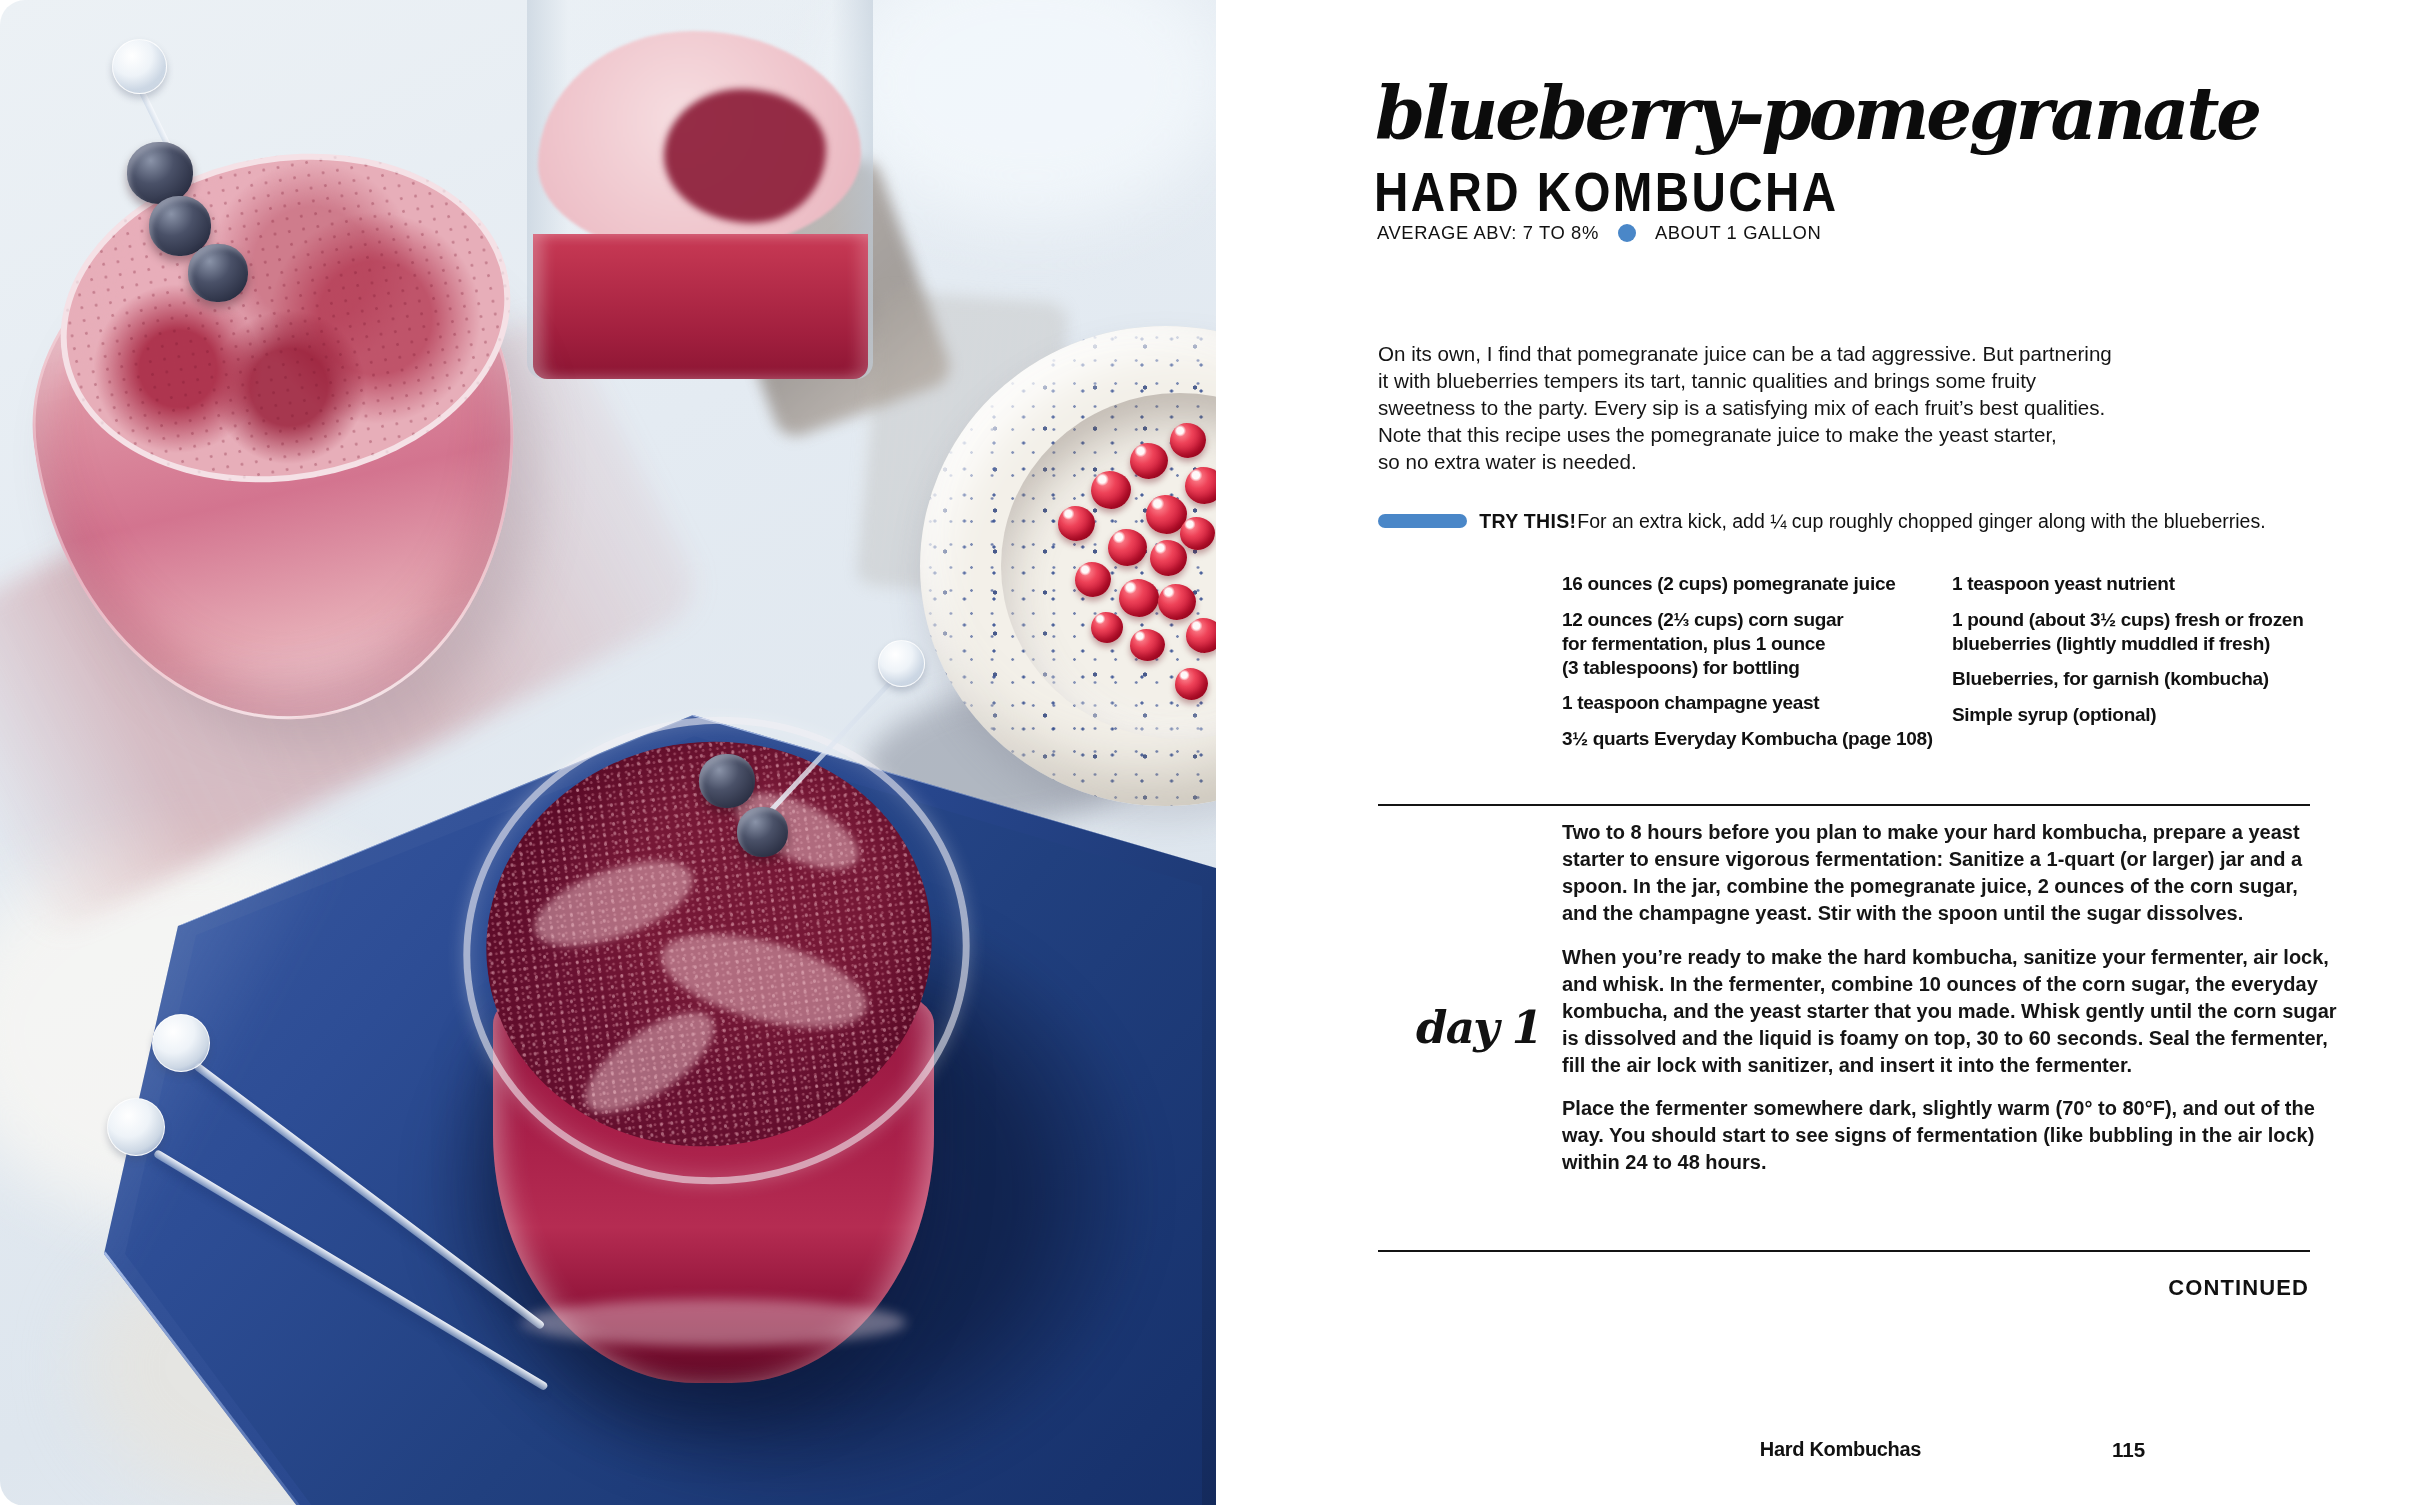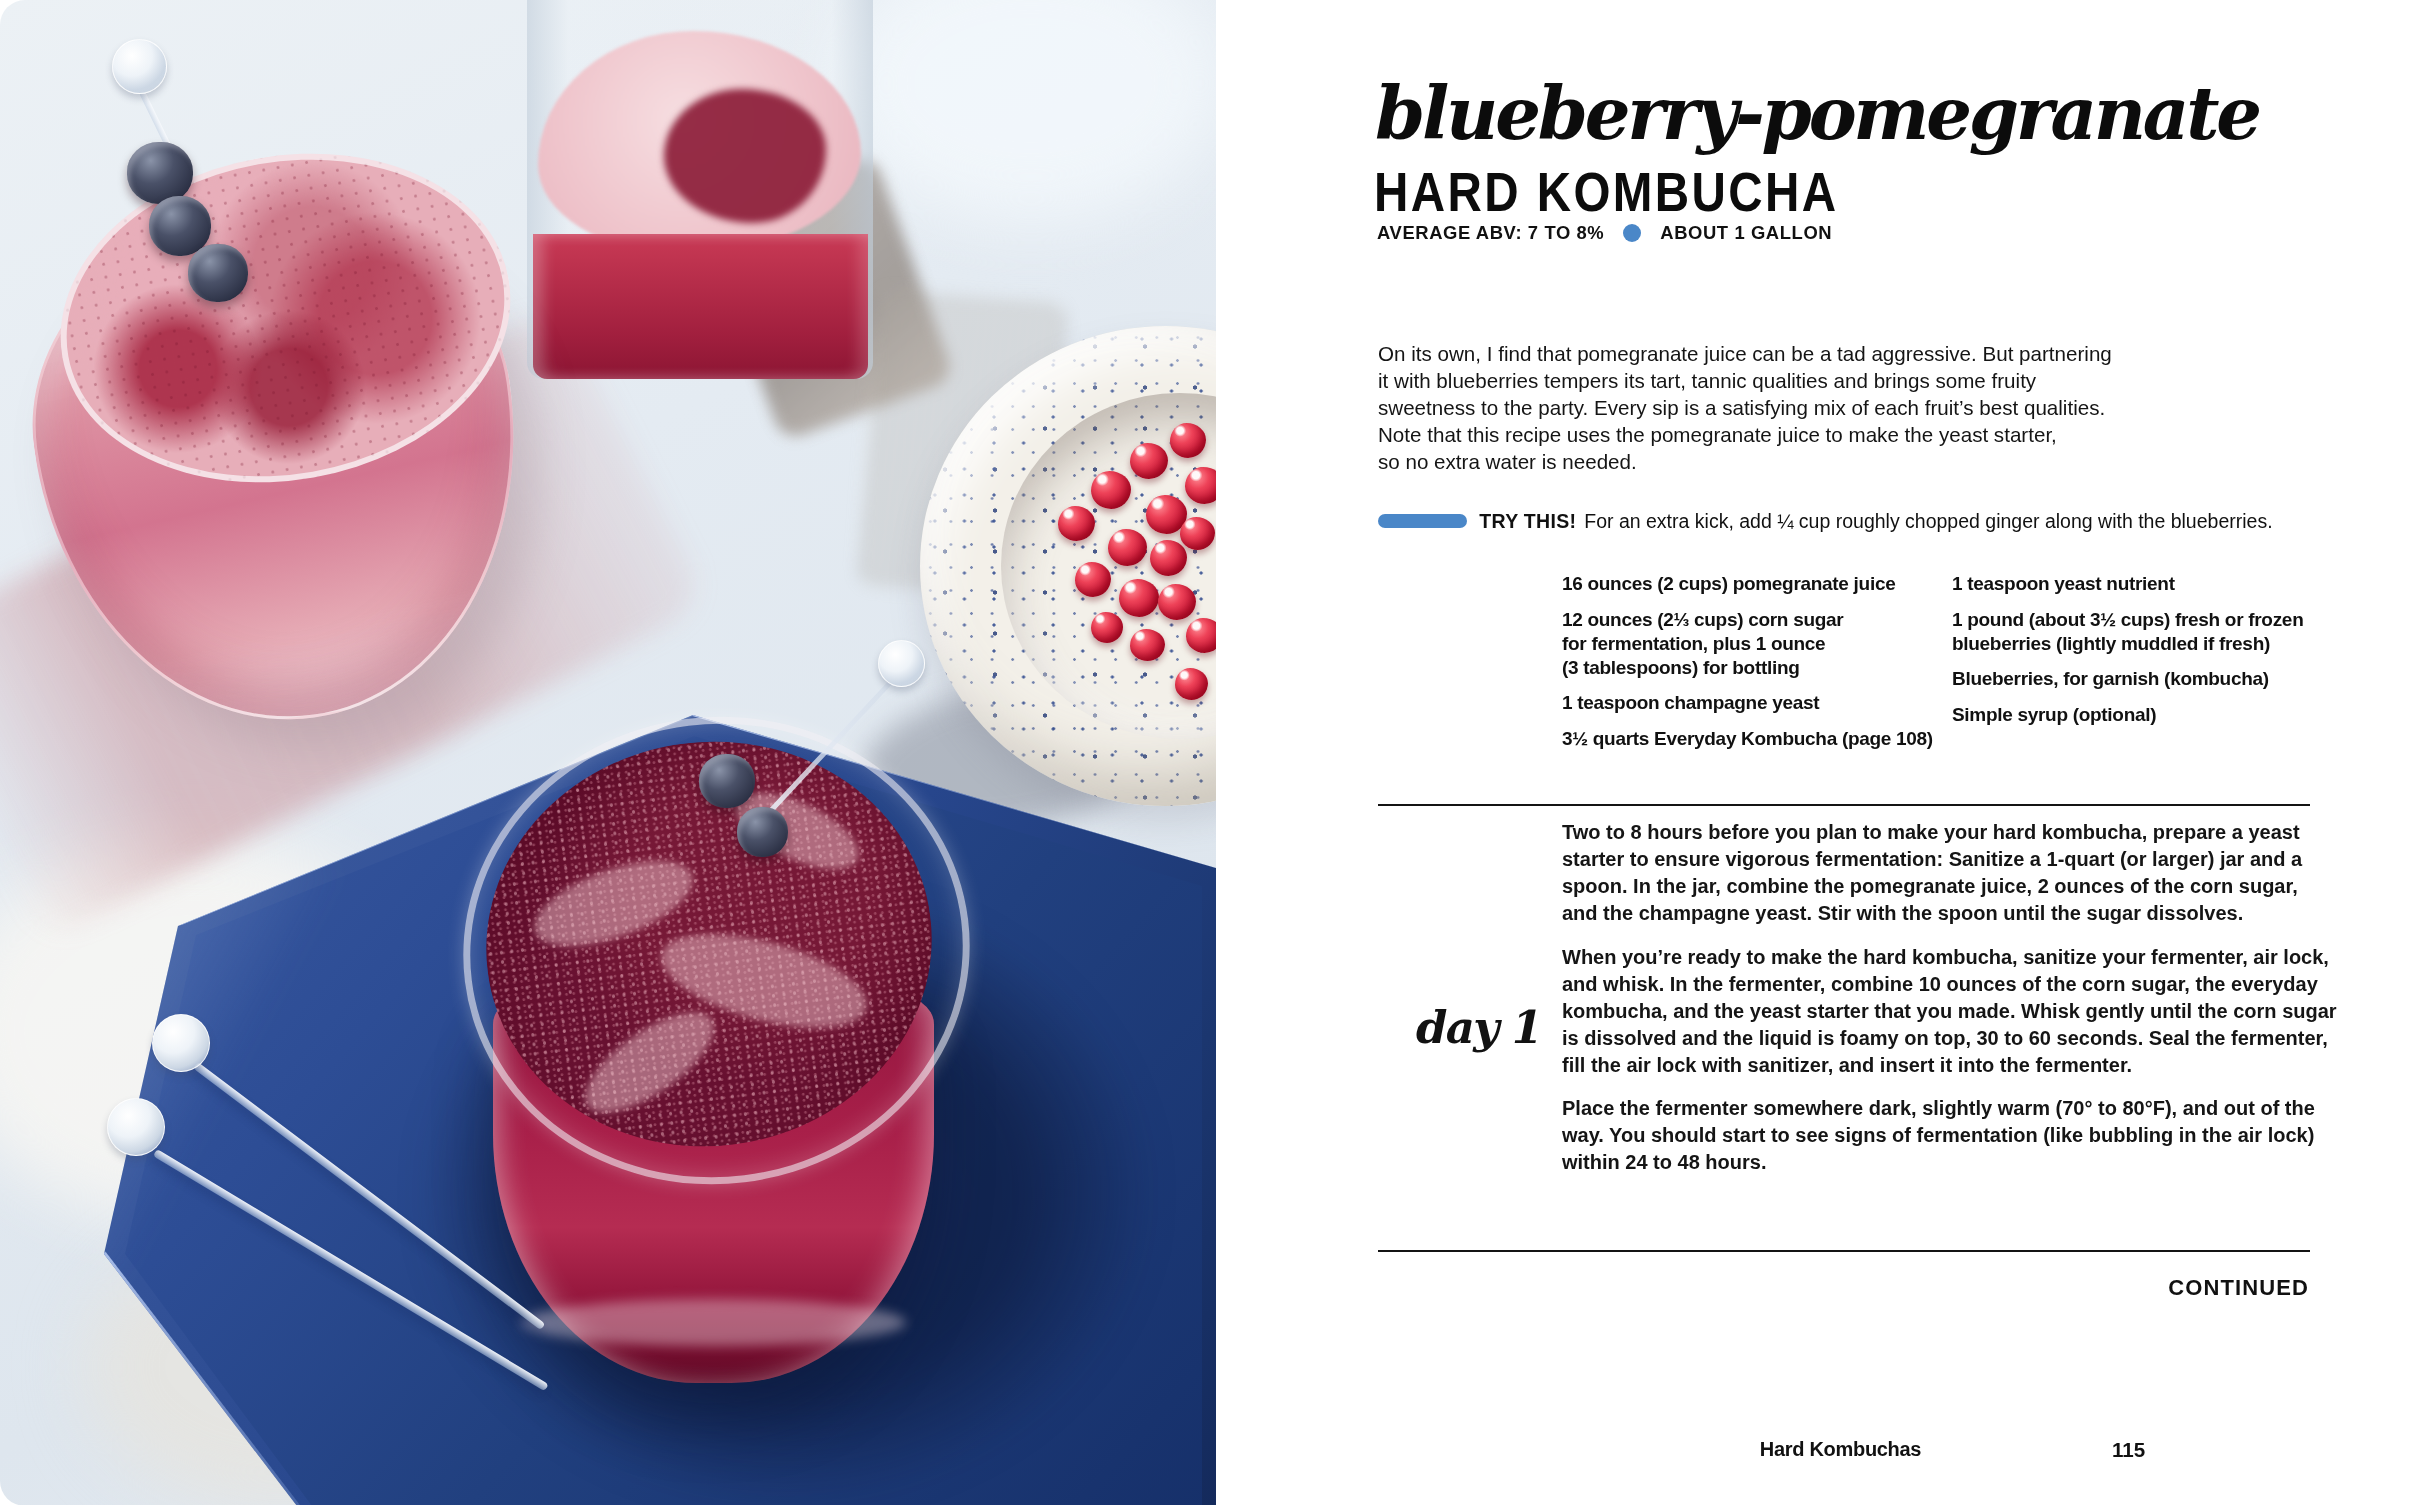--- a/index.html
+++ b/index.html
@@ -144,26 +144,26 @@
   #rod2{left:157px;top:1149px;width:457px;transform:rotate(31deg);}
   #head1{left:152px;top:1014px;width:56px;height:56px;}
   #head2{left:107px;top:1098px;width:56px;height:56px;}
 
   
   #page{left:1216px;top:0;width:1210px;height:1506px;background:#ffffff;}
   #titleScript{left:159px;top:71px;width:948px;font-family:"DejaVu Serif",serif;font-style:italic;font-weight:700;
     font-size:72px;letter-spacing:-3.3px;color:#0c0c0c;}
   #titleMain{left:158px;top:159px;width:948px;font-weight:700;font-size:56px;letter-spacing:2.8px;
     transform:scaleX(.85);transform-origin:left top;color:#0c0c0c;}
-  #metaLine{left:161px;top:222px;display:flex;align-items:center;gap:19px;font-weight:700;font-size:18.4px;letter-spacing:0.6px;}
+  #metaLine{left:161px;top:222px;display:flex;align-items:center;gap:19px;font-weight:400;font-size:18.4px;letter-spacing:0.6px;}
   #metaDot{width:18px;height:18px;border-radius:50%;}
   #intro{left:162px;top:340px;width:903px;font-size:20.6px;line-height:27px;white-space:pre-line;color:#151515;}
   #tip{left:162px;top:509px;width:970px;display:flex;align-items:flex-start;gap:12.3px;font-size:19.5px;line-height:24.5px;}
   #tipIcon{flex:0 0 auto;width:89px;height:14px;border-radius:7.2px;margin-top:5px;}
-  #tipLabel{font-weight:800;letter-spacing:0.3px;margin-right:8px;}
+  #tipLabel{font-weight:800;letter-spacing:0.3px;margin-right:1px;}
   .ingCol{top:572px;font-weight:700;font-size:19px;line-height:24px;letter-spacing:-0.3px;}
   #ingLeft{left:346px;width:379px;}
   #ingRight{left:736px;width:362px;}
   .ingItem{margin-bottom:11.7px;white-space:pre-line;}
   .rule{left:162px;width:932px;height:2.2px;background:#141414;}
   #rule1{top:804px;} #rule2{top:1250px;}
   #dayLabel{left:200px;top:1001px;font-family:"DejaVu Serif",serif;font-style:italic;font-weight:700;font-size:45px;letter-spacing:-1.7px;}
   #steps{left:346px;top:819px;width:797px;font-size:20px;line-height:27px;color:#151515;}
   .step{margin-bottom:16.7px;white-space:pre-line;font-weight:bold;}
   #continued{left:647px;top:1275px;width:446px;text-align:right;font-weight:800;font-size:22px;letter-spacing:1.1px;}

